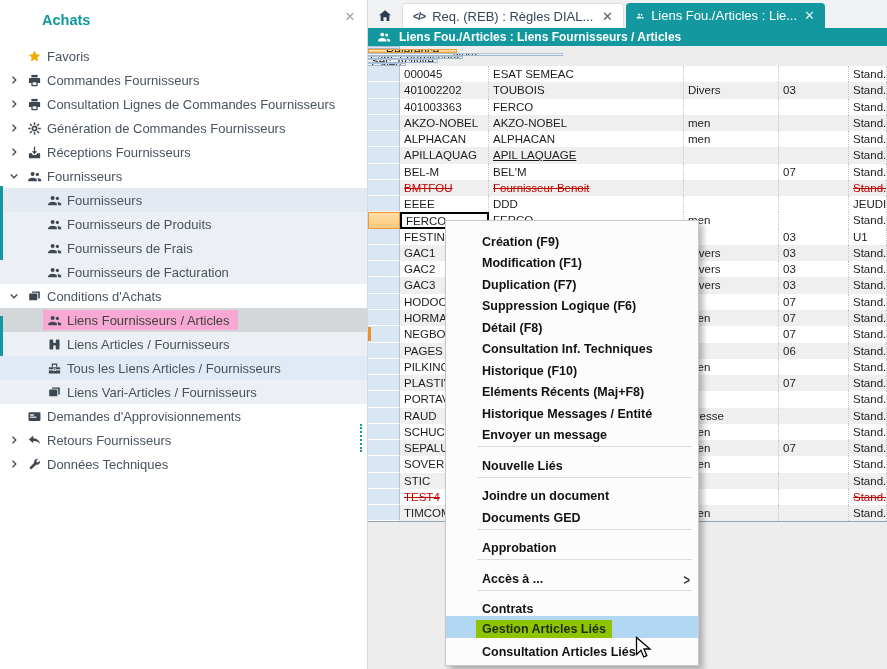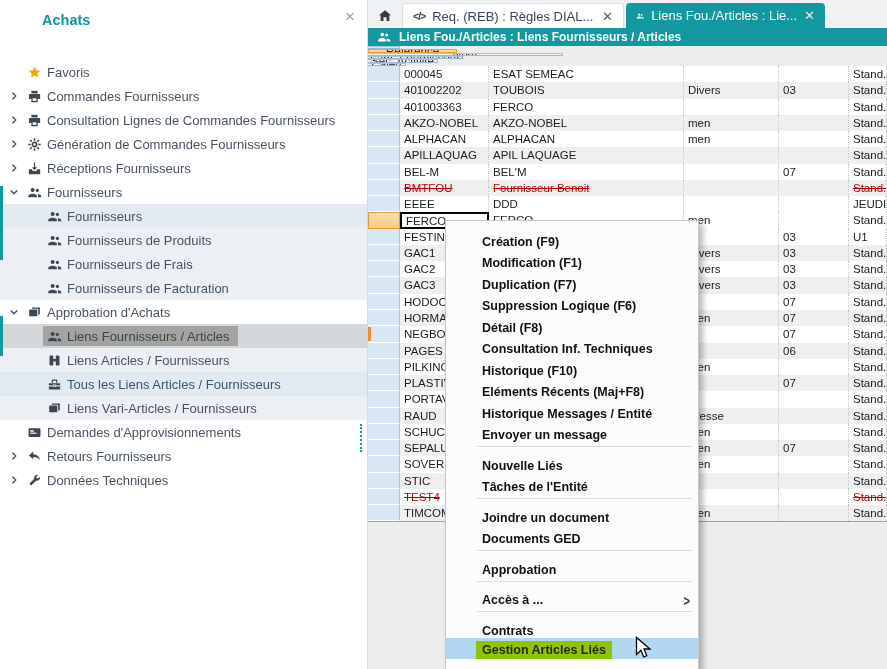--- a/index.html
+++ b/index.html
@@ -4,31 +4,31 @@
 <style>
   * { margin:0; padding:0; box-sizing:border-box; }
   html,body { width:887px; height:669px; overflow:hidden; }
   body { font-family:"Liberation Sans","DejaVu Sans",sans-serif; background:#fff; position:relative; font-size:13px; }
 
   
   .sidebar { position:absolute; left:0; top:0; width:368px; height:669px; background:#fff; border-right:1px solid #d6dade; }
   .sb-head { position:relative; height:40px;margin-left:28px; }
   .sb-title { position:absolute; left:14px; top:12px; color:#12989e; font-weight:bold; font-size:14.5px; }
   .sb-close { position:absolute; right:12px; top:8px; color:#95a0ab; font-size:17px; cursor:pointer; line-height:1; }
-  .tree { position:absolute; top:44px; left:0; right:0;margin-top:16px; }
+  .tree { position:absolute; top:44px; left:0; right:0; }
   .titem { height:24px; display:flex; align-items:center; color:#47525f; font-size:13px; position:relative; white-space:nowrap; }
   .titem .chev { position:absolute; left:8px; width:12px; height:12px; display:flex; color:#3c4a57; }
   .titem .ticon { position:absolute; width:15px; height:15px; color:#3d4751; display:flex; }
   .titem.l1 .ticon { left:27px; } .titem.l1 .tlabel { position:absolute; left:47px; }
   .titem.l2 .ticon { left:47px; } .titem.l2 .tlabel { position:absolute; left:67px; }
   .titem.bg-group { background:#ecf0f5; }
   .titem.bg-group-first { background:#e4eaf1; }
   .titem.bg-group-alt { background:#e0eaf4; }
   .titem.bg-selected { background:#d4d7da; }
-  .titem .hl { position:absolute; left:43px; height:20px; display:flex; align-items:center; background:#a3a3a3; padding:0 8px 0 4px; }
+  .titem .hl { position:absolute; left:43px; height:20px; display:flex; align-items:center; background:#f9a8d4; padding:0 8px 0 4px; }
   .titem .hl .ticon { position:static; margin-right:5px; }
   .titem .hl .tlabel { position:static; color:#3c4640; }
   .accent { position:absolute; left:0; width:3px; background:#12989e; }
   .a1 { top:186px; height:74px; } .a2 { top:316px; height:40px; }
   .splitter { position:absolute; right:5px; top:424px; height:28px; width:0; border-left:2px dotted #15989e; }
 
   
   .main { position:absolute; left:368px; top:0; width:519px; height:669px; background:#ededee; overflow:hidden; }
   .tabbar { position:absolute; left:0; top:0; right:0; height:28px; background:#f0f1f2; display:flex; align-items:flex-end; }
   .home-btn { width:34px; height:25px; display:flex; align-items:center; justify-content:center; color:#2e3d4d; cursor:pointer; }
@@ -210,21 +210,21 @@
           <svg viewBox="0 0 24 24" width="100%" height="100%" fill="currentColor">
             <path d="M5.5 9l6.5 6.5L18.5 9" fill="none" stroke="currentColor" stroke-width="2.6"></path>
           </svg>
         </span>
         <span class="ticon">
           <svg viewBox="0 0 24 24" width="100%" height="100%" fill="currentColor">
             <path d="M8 4h12.5v11H18V8a2 2 0 0 0-2-2H8V4z"></path>
             <rect x="3.5" y="7" width="13" height="11" rx="1"></rect>
           </svg>
         </span>
-        <span class="tlabel">Approbation d'Achats</span>
+        <span class="tlabel">Conditions d'Achats</span>
       </div>
       <div class="titem l2 bg-selected">
         <span class="hl">
           <span class="ticon">
             <svg viewBox="0 0 24 24" width="100%" height="100%" fill="currentColor">
               <circle cx="9" cy="7.8" r="3.2"></circle>
               <circle cx="16.6" cy="8.6" r="2.6"></circle>
               <path d="M2 19.5v-1.4c0-2.6 3.1-4.3 7-4.3s7 1.7 7 4.3v1.4H2z"></path>
               <path d="M17.6 19.5v-1.6c0-1.2-.4-2.2-1.2-3 .4-.1.8-.1 1.2-.1 2.8 0 5.2 1.3 5.2 3.3v1.4h-5.2z"></path>
             </svg>
@@ -390,21 +390,21 @@
         <div class="gut" style="width: 32px;"></div>
         <div class="cell hastext" style="width: 89px;">ALPHACAN</div>
         <div class="cell hastext" style="width: 195px;">ALPHACAN</div>
         <div class="cell hastext" style="width: 95px;">men</div>
         <div class="cell" style="width: 70px;"></div>
         <div class="cell hastext" style="width: 38px;">Stand.</div>
       </div>
       <div class="trow odd">
         <div class="gut" style="width: 32px;"></div>
         <div class="cell hastext" style="width: 89px;">APILLAQUAG</div>
-        <div class="cell hastext" style="width: 195px;">APIL LAQUAGE</div>
+        <div class="cell hastext" style="width: 195px; text-decoration: underline;">APIL LAQUAGE</div>
         <div class="cell" style="width: 95px;"></div>
         <div class="cell" style="width: 70px;"></div>
         <div class="cell hastext" style="width: 38px;">Stand.</div>
       </div>
       <div class="trow">
         <div class="gut" style="width: 32px;"></div>
         <div class="cell hastext" style="width: 89px;">BEL-M</div>
         <div class="cell hastext" style="width: 195px;">BEL'M</div>
         <div class="cell" style="width: 95px;"></div>
         <div class="cell hastext" style="width: 70px;">07</div>
@@ -610,23 +610,20 @@
       </div>
       <div class="mitem">
         <span class="mlabel">Historique Messages / Entité</span>
       </div>
       <div class="mitem">
         <span class="mlabel">Envoyer un message</span>
       </div>
       <div class="msep"></div>
       <div class="mitem">
         <span class="mlabel">Nouvelle Liés</span>
-      </div>
-      <div class="mitem">
-        <span class="mlabel">Tâches de l'Entité</span>
       </div>
       <div class="msep"></div>
       <div class="mitem">
         <span class="mlabel">Joindre un document</span>
       </div>
       <div class="mitem">
         <span class="mlabel">Documents GED</span>
       </div>
       <div class="msep"></div>
       <div class="mitem">

